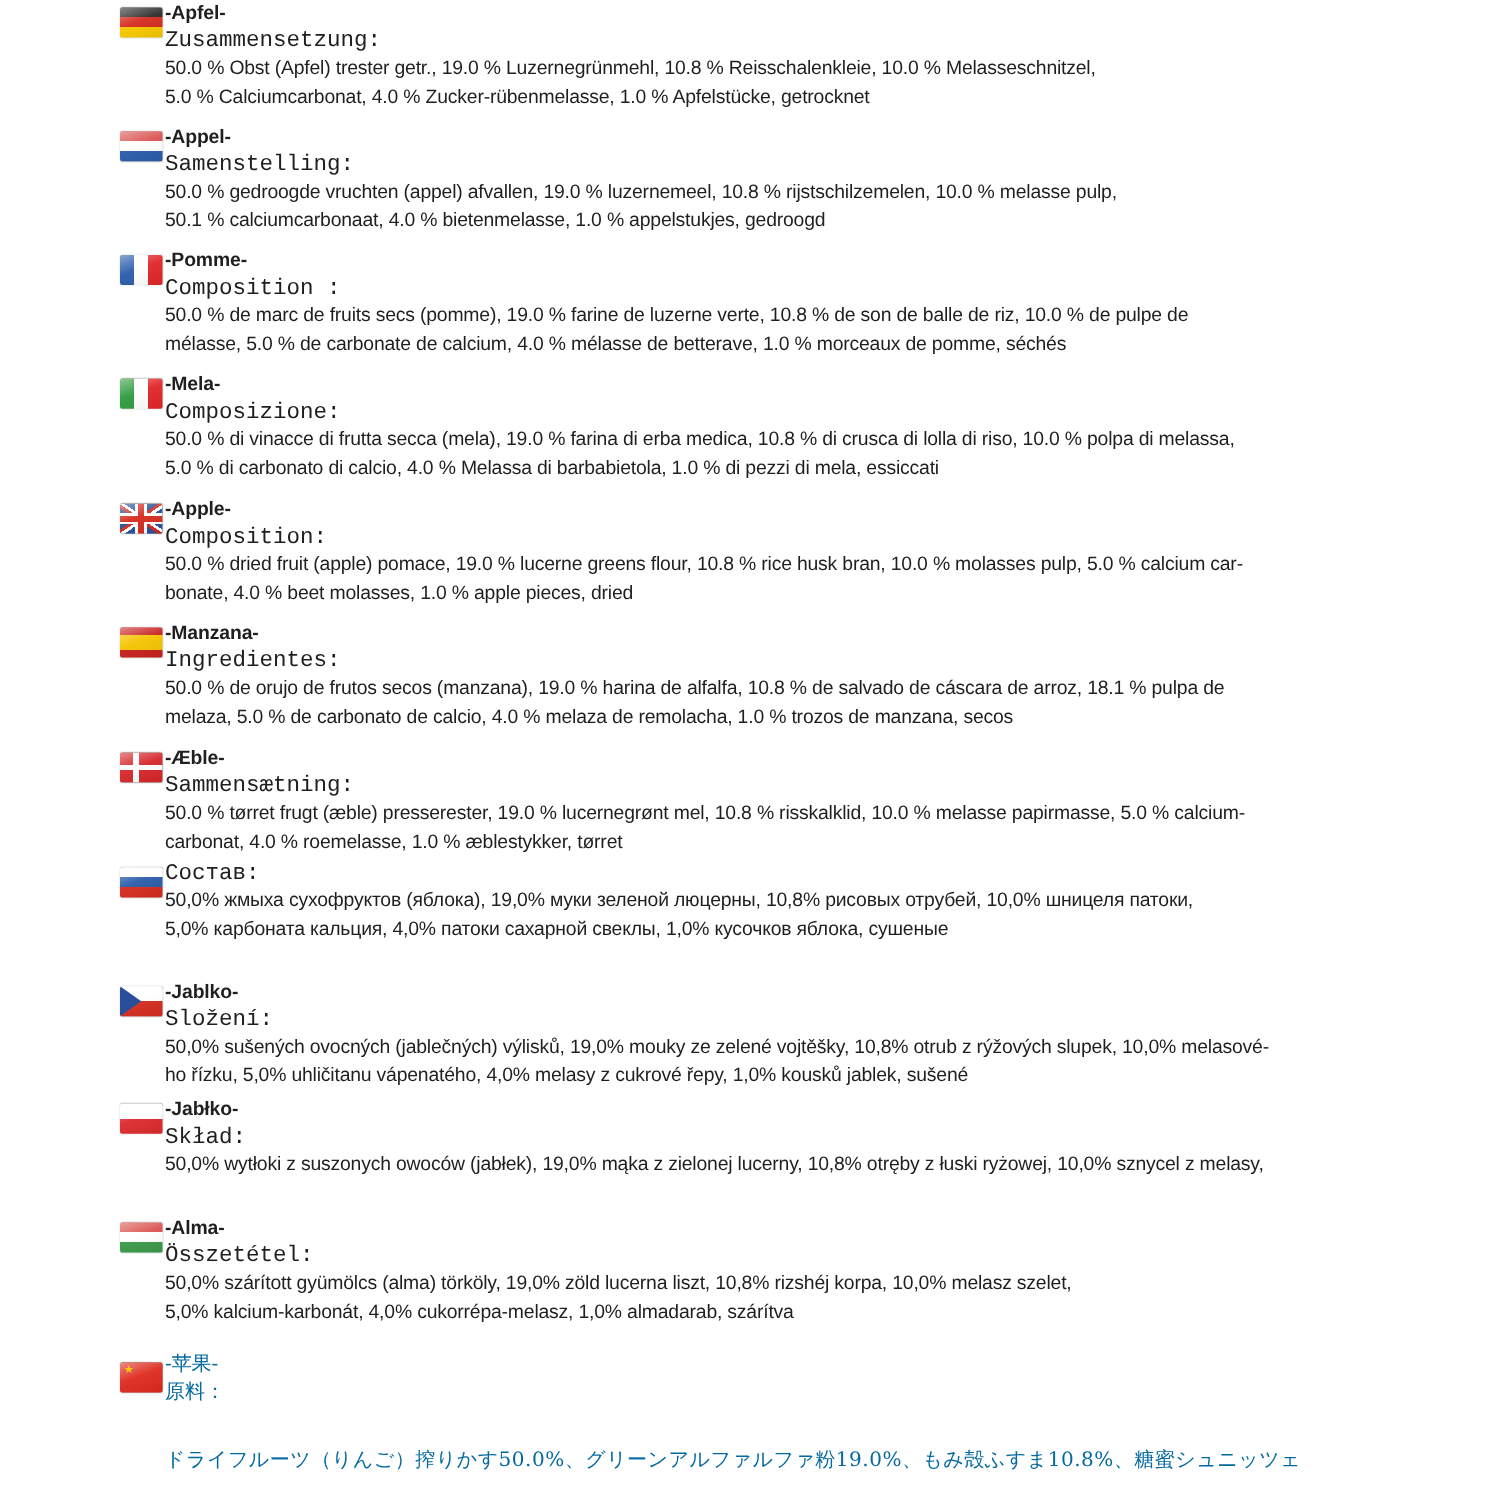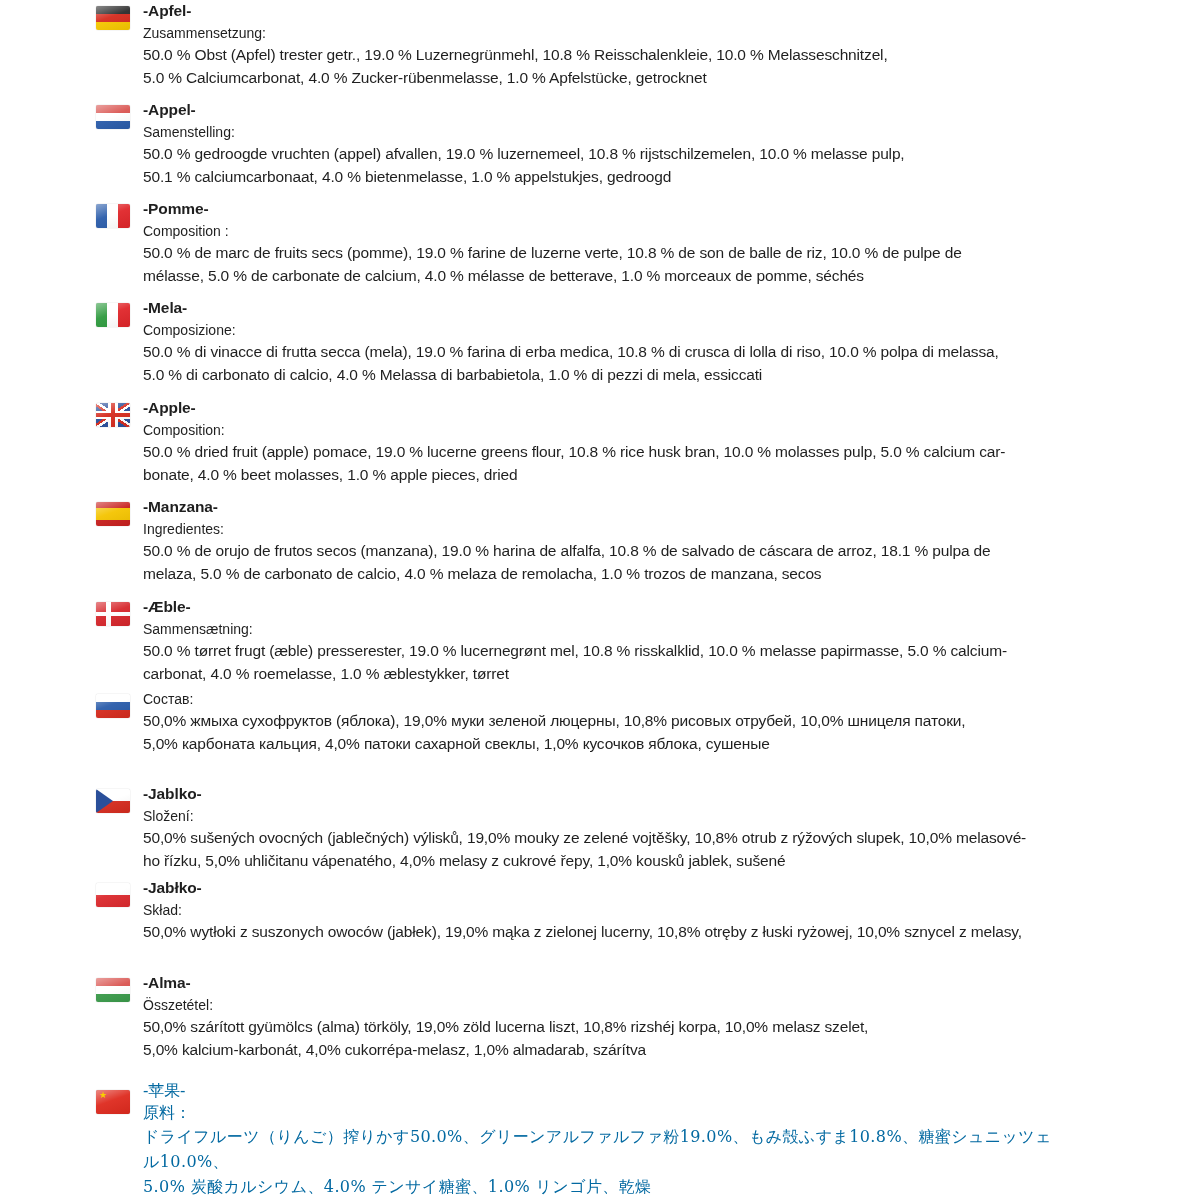--- a/index.html
+++ b/index.html
@@ -3,27 +3,27 @@
 <meta charset="utf-8">
 <style>
   html, body { margin: 0; padding: 0; background: #ffffff; }
   body { width: 1200px; height: 1200px; position: relative; overflow: hidden;
          font-family: "Liberation Sans", "DejaVu Sans", sans-serif; color: #1f1f1f; }
   .entry { position: absolute; left: 96px; width: 1030px; }
   .flag { position: absolute; left: 0; top: 6px; width: 34px; height: 24px;
           border-radius: 2px; overflow: hidden; box-shadow: 0 0 1px rgba(0,0,0,0.35); }
   .flag::after { content: ""; position: absolute; inset: 0;
           background: linear-gradient(160deg, rgba(255,255,255,0.45) 0%, rgba(255,255,255,0.05) 45%, rgba(0,0,0,0.06) 100%); }
-  .txt { position: absolute; left: 47px; width: 975px; }
+  .txt { position: absolute; left: 36px; width: 975px; }
   .title { font-size: 15.5px; font-weight: bold; line-height: 22px; letter-spacing: -0.1px; }
-  .label { font-size: 14px; line-height: 22px; }
+  .label { font-size: 18px; line-height: 22px; font-family: Liberation Mono, monospace; }
   .body { font-size: 15.5px; line-height: 22.5px; letter-spacing: -0.15px; }
   .cjk .title, .cjk .label, .cjk .body { font-family: "DejaVu Serif", "Liberation Serif", serif;
           font-weight: normal; color: #0369a1; font-size: 16px; }
-  .cjk .body { line-height: 25px; letter-spacing: 0.4px; }
+  .cjk .body { line-height: 25px; letter-spacing: 0.4px; margin-top: 31px; }
 
   
   .f-de { background: linear-gradient(#2b2b2b 0 33%, #d52b1e 33% 66%, #f6c800 66%); }
   .f-nl { background: linear-gradient(#d9534f 0 33%, #ffffff 33% 66%, #2a5caa 66%); }
   .f-fr { background: linear-gradient(90deg, #2a5caa 0 33%, #ffffff 33% 66%, #e0262a 66%); }
   .f-it { background: linear-gradient(90deg, #2e9a3e 0 33%, #ffffff 33% 66%, #e0262a 66%); }
   .f-es { background: linear-gradient(#c8201e 0 25%, #f4c400 25% 75%, #c8201e 75%); }
   .f-dk { background:
             linear-gradient(90deg, transparent 0 30%, #ffffff 30% 44%, transparent 44%),
             linear-gradient(transparent 0 42%, #ffffff 42% 58%, transparent 58%),

